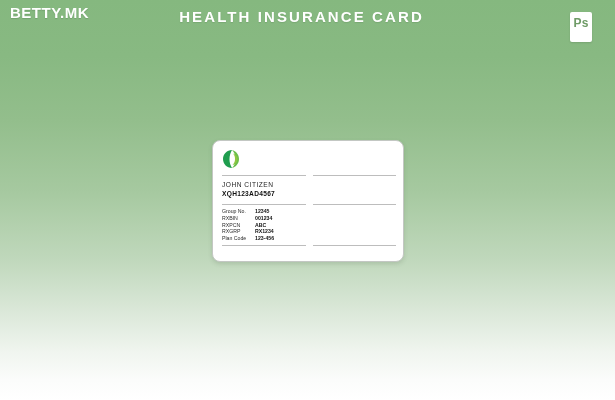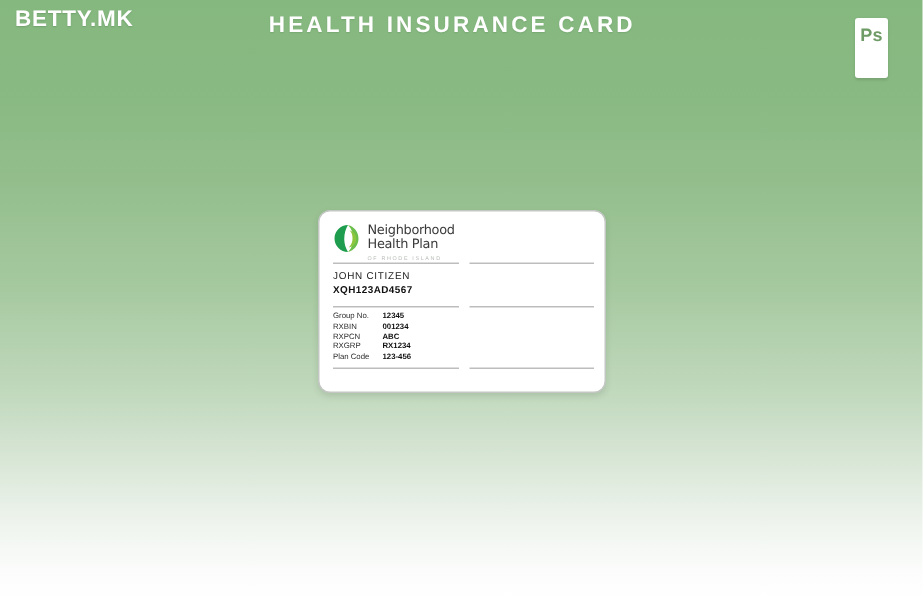--- a/index.html
+++ b/index.html
@@ -65,21 +65,21 @@
     letter-spacing: 2.1px;
     line-height: 1;
     text-shadow: 0 1px 1px rgba(60,95,55,0.18);
   }
 
   .ps-badge {
     position: absolute;
     left: 570px;
     top: 12px;
     width: 22px;
-    height: 40px;
+    height: 30px;
     background: #ffffff;
     border-radius: 2px;
     box-shadow: 0 1px 2px rgba(0,0,0,0.12);
   }
   .ps-badge span {
     display: block;
     width: 100%;
     text-align: center;
     line-height: 22px;
     font-size: 12px;
@@ -215,25 +215,20 @@
 
       <div class="logo-row">
         <span class="logo-mark">
           <svg viewBox="0 0 40 40" width="20" height="20" aria-hidden="true">
             <path d="M20 2 C10 2 2 10 2 20 C2 30 10 38 20 38 C17 33 15 27 15 21 C15 13 17 7 20 2 Z" fill="#1f9d4e"></path>
             <path d="M20 2 C28 4 34 11 34 20 C34 29 28 36 20 38 C25 33 27 27 27 20 C27 13 25 7 20 2 Z" fill="#6cbf4b"></path>
             <path d="M22 9 C28 11 31 15 31 20 C31 26 27 31 21 32 C25 28 26 24 26 20 C26 15 25 12 22 9 Z" fill="#8cc63f"></path>
             <circle cx="20" cy="20" r="18" fill="none" stroke="#ffffff" stroke-width="0"></circle>
           </svg>
         </span>
-        <span class="logo-text">
-          <span class="logo-l1">Neighborhood</span>
-          <span class="logo-l2">Health Plan</span>
-          <span class="logo-l3">OF RHODE ISLAND</span>
-        </span>
       </div>
 
       <div class="rule left rule-a"></div>
       <div class="rule right rule-a"></div>
 
       <div class="member">
         <span class="member-name">JOHN CITIZEN</span>
         <span class="member-id">XQH123AD4567</span>
       </div>
 

